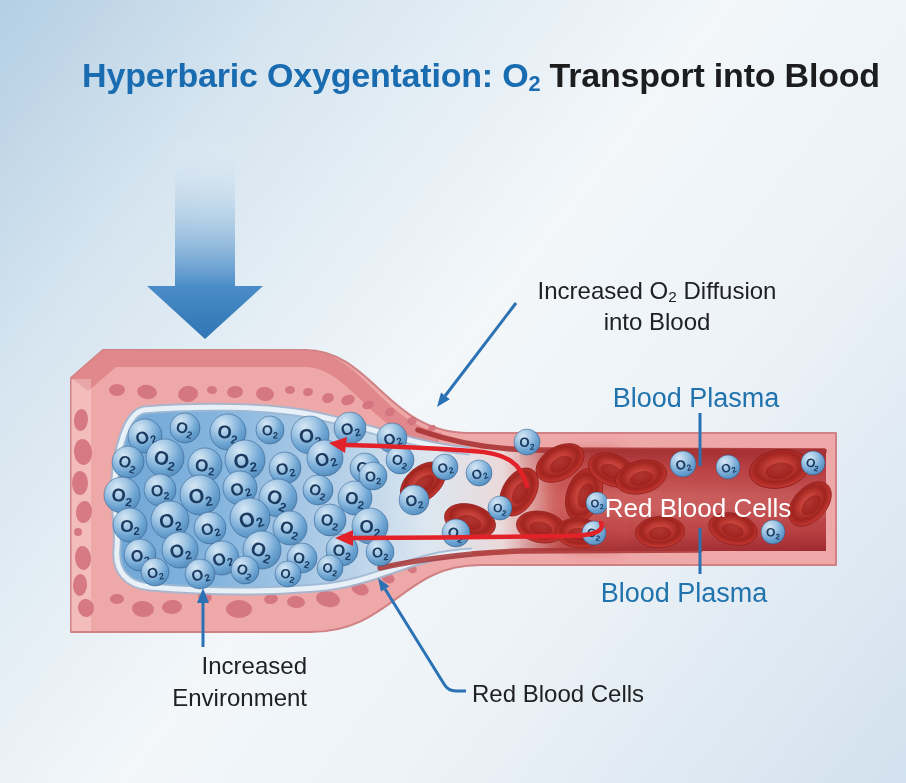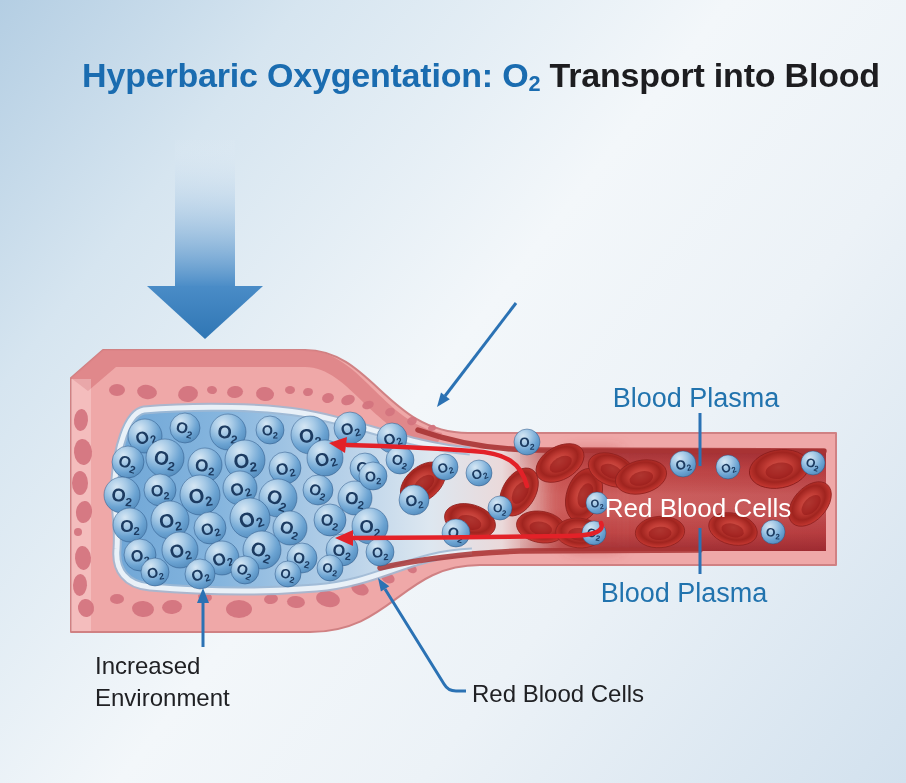--- a/index.html
+++ b/index.html
@@ -28,21 +28,21 @@
   }
   .lbl-rbc-inline{
     left:573px;top:492px;width:250px;text-align:center;
     font-size:26px;color:var(--white-text,#ffffff);
   }
   .lbl-plasma-bottom{
     left:584px;top:577px;width:200px;text-align:center;
     font-size:27px;color:var(--label-blue,#2173ae);
   }
   .lbl-pressure{
-    left:95px;top:650px;width:212px;text-align:left;
+    left:95px;top:650px;width:212px;text-align:right;
     font-size:24px;color:var(--label-dark,#202124);line-height:1.33;
   }
   .lbl-rbc-callout{
     left:472px;top:679px;width:240px;text-align:left;
     font-size:24px;color:var(--label-dark,#202124);
   }
 </style>
 </head>
 <body>
 
@@ -446,20 +446,24 @@
       <polygon points="203,588 197,603 209,603" fill="#2b72b4" stroke="none"></polygon>
       <path d="M 466,691 L 456,691 Q 448,691 444,684 L 385,589"></path>
       <polygon points="378,578 389.3,586.2 380.9,591.6" fill="#2b72b4" stroke="none"></polygon>
     </g>
   </svg>
 
   <div class="lbl title">
     <span class="hl">Hyperbaric Oxygentation: O</span><sub class="hl">2</sub><span> Transport into Blood</span>
   </div>
 
+  <div class="lbl lbl-diffusion">
+    <div><span>Increased O</span><sub>2</sub><span> Diffusion</span></div>
+    <div>into Blood</div>
+  </div>
 
   <div class="lbl lbl-plasma-top">Blood Plasma</div>
 
   <div class="lbl lbl-rbc-inline">Red Blood Cells</div>
 
   <div class="lbl lbl-plasma-bottom">Blood Plasma</div>
 
   <div class="lbl lbl-pressure">
     <div>Increased</div>
     <div>Environment</div>

